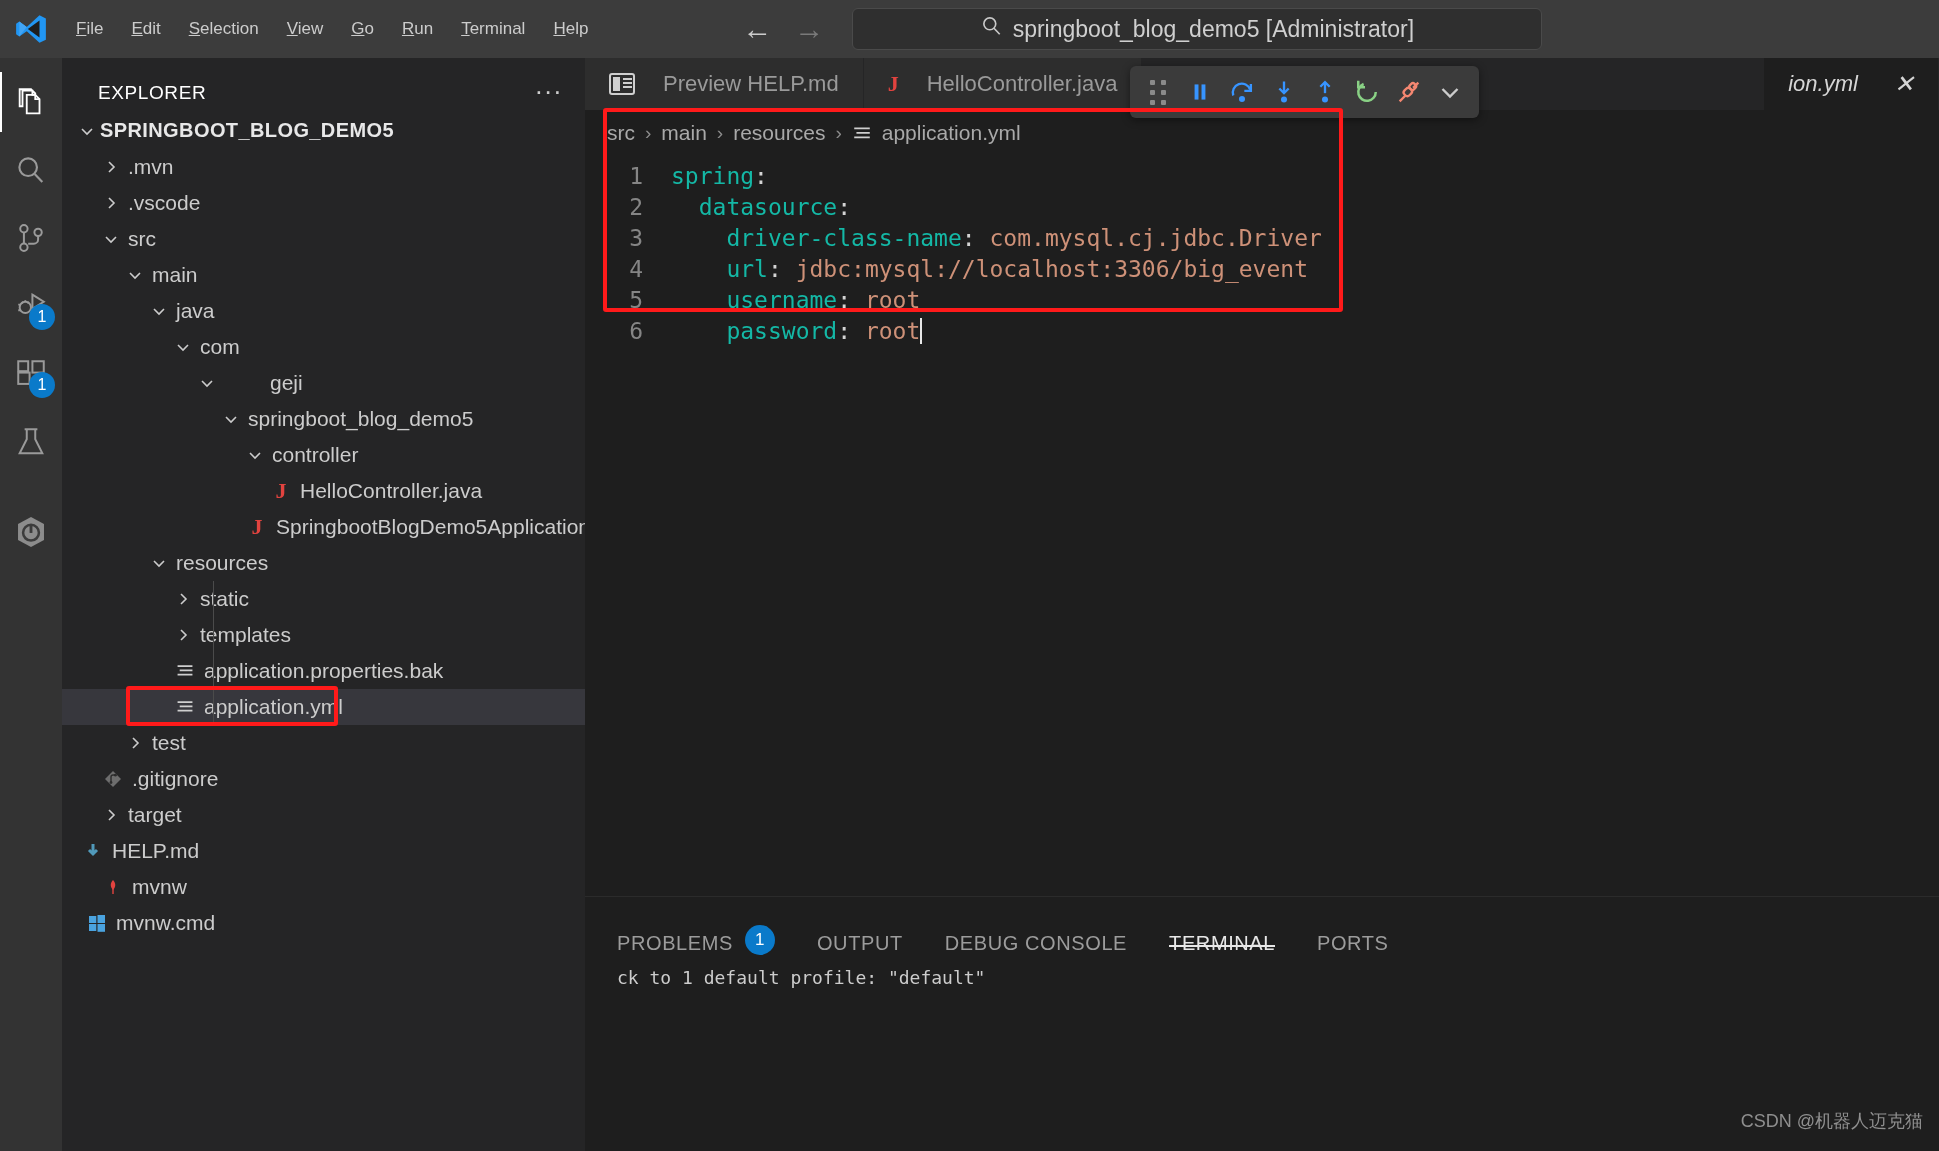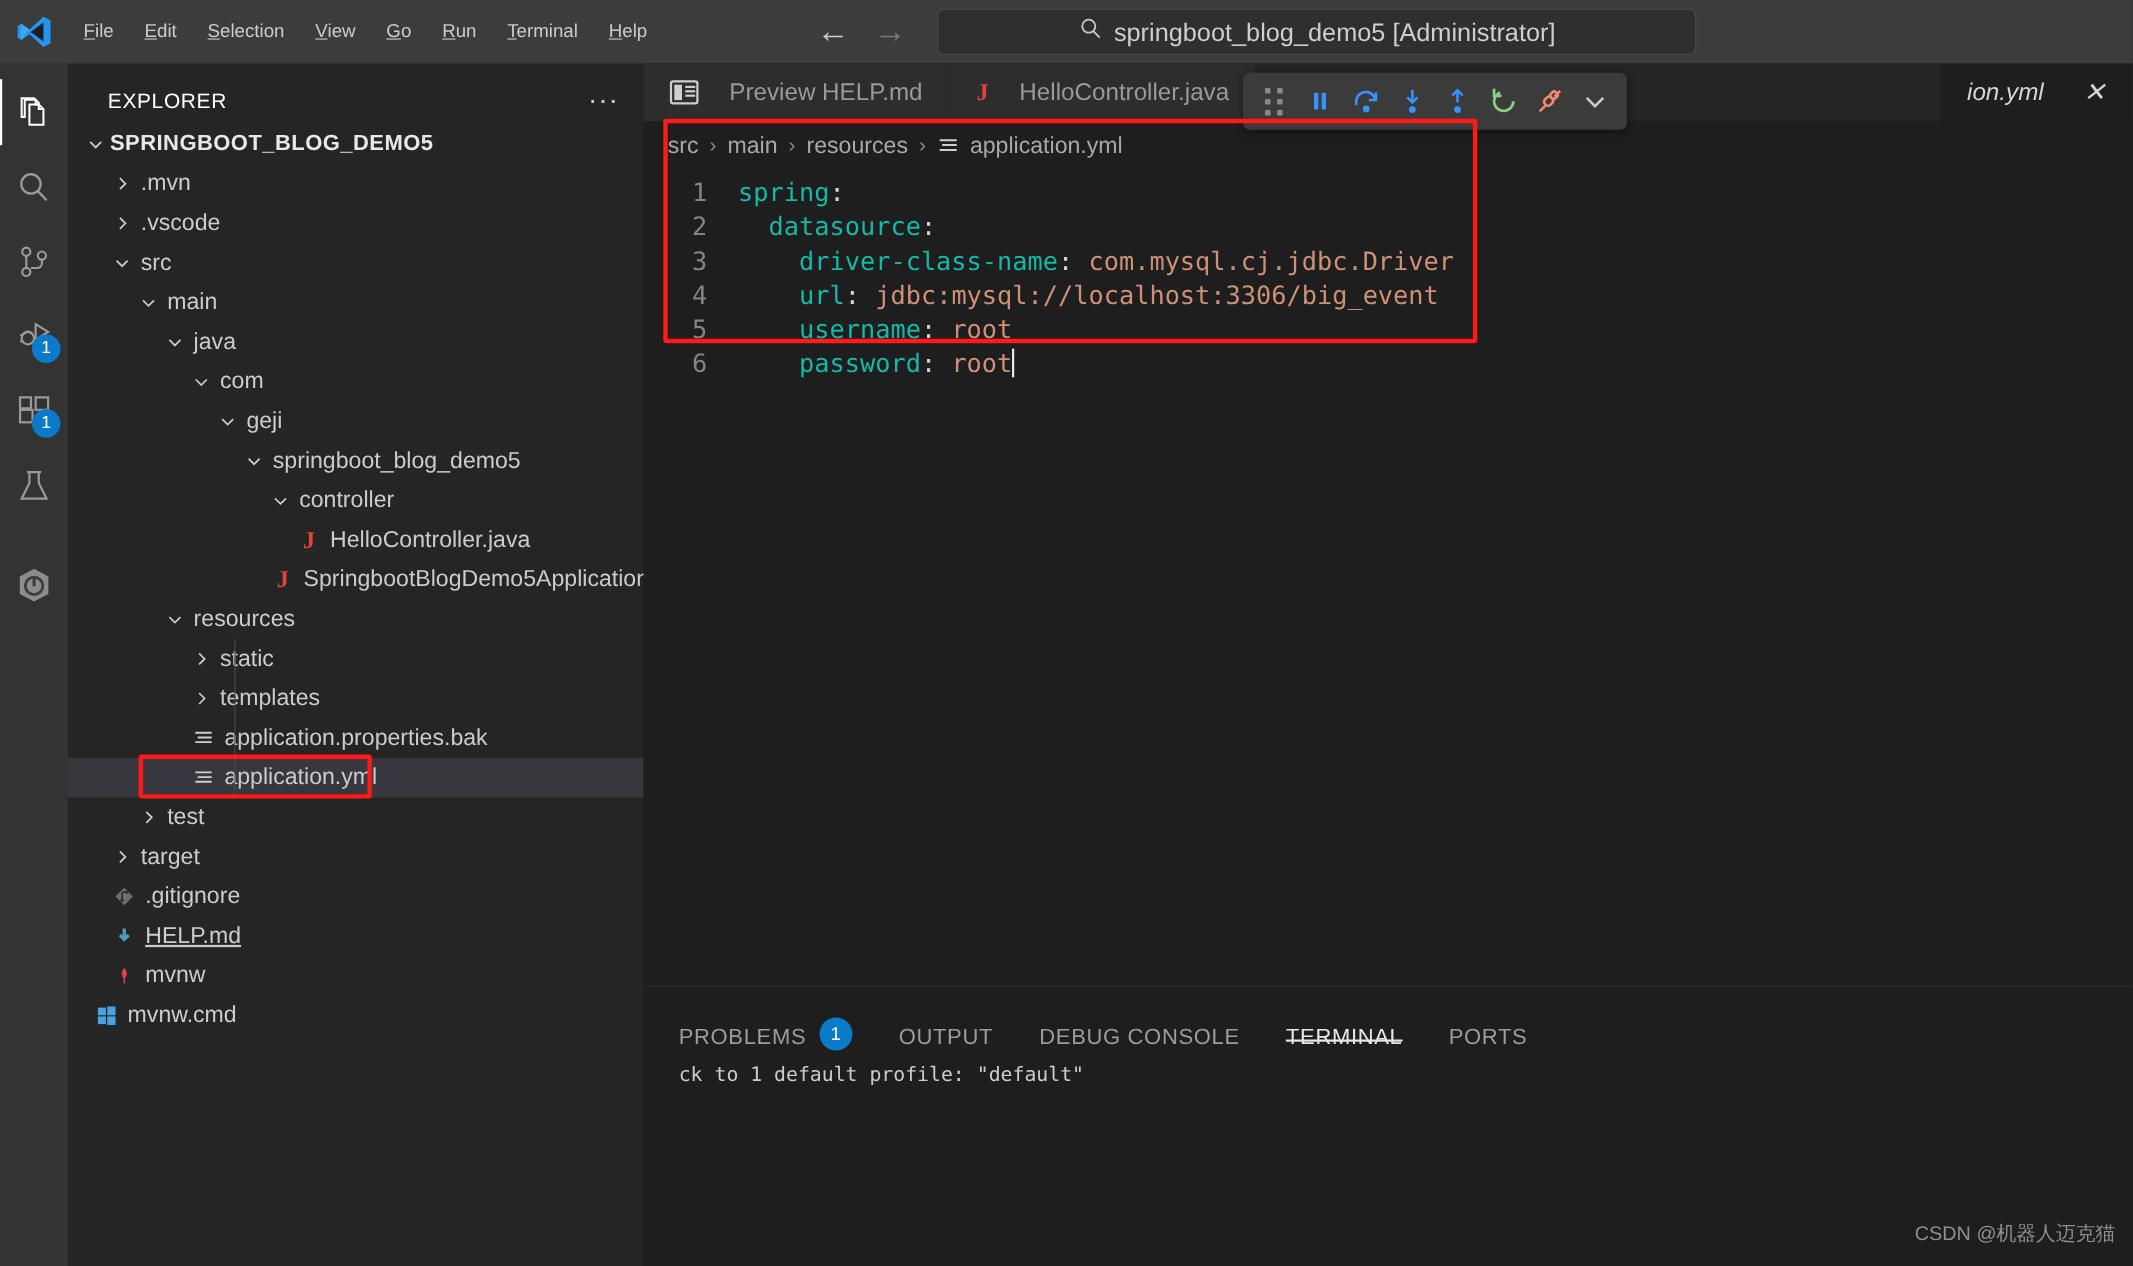--- a/index.html
+++ b/index.html
@@ -282,21 +282,21 @@
           <span class="rname">java</span>
         </div>
         <div class="row" style="padding-left: 108px;">
           <span class="chev">
             <svg width="16" height="16" viewBox="0 0 16 16">
               <path d="M3 6 L8 11 L13 6" fill="none" stroke="#cccccc" stroke-width="1.6"></path>
             </svg>
           </span>
           <span class="rname">com</span>
         </div>
-        <div class="row" style="padding-left: 132px;">
+        <div class="row" style="padding-left: 132px; gap: 46px;">
           <span class="chev">
             <svg width="16" height="16" viewBox="0 0 16 16">
               <path d="M3 6 L8 11 L13 6" fill="none" stroke="#cccccc" stroke-width="1.6"></path>
             </svg>
           </span>
           <span class="rname">geji</span>
         </div>
         <div class="row" style="padding-left: 156px;">
           <span class="chev">
             <svg width="16" height="16" viewBox="0 0 16 16">
@@ -361,41 +361,41 @@
           </span>
           <span class="rname">application.yml</span>
         </div>
         <div class="row" style="padding-left: 60px;">
           <span class="chev">
             <svg width="16" height="16" viewBox="0 0 16 16">
               <path d="M6 3 L11 8 L6 13" fill="none" stroke="#cccccc" stroke-width="1.6"></path>
             </svg>
           </span>
           <span class="rname">test</span>
-        </div>
-        <div class="row" style="padding-left: 36px;">
-          <span class="chev">
-            <svg width="16" height="16" viewBox="0 0 16 16">
-              <path d="M6 3 L11 8 L6 13" fill="none" stroke="#cccccc" stroke-width="1.6"></path>
-            </svg>
-          </span>
-          <span class="rname">target</span>
         </div>
         <div class="row" style="padding-left: 36px;">
           <span class="ficon">
             <svg width="20" height="20" viewBox="0 0 20 20">
               <path d="M10 2 L18 10 L10 18 L2 10 Z" fill="#6d6d6d"></path>
               <path d="M8 13 v-5 a2 2 0 0 1 2-2 h2" fill="none" stroke="#2b2b2b" stroke-width="1.4"></path>
               <circle cx="8" cy="13.5" r="1.4" fill="#2b2b2b"></circle>
               <circle cx="12.4" cy="6.2" r="1.4" fill="#2b2b2b"></circle>
             </svg>
           </span>
           <span class="rname">.gitignore</span>
         </div>
-        <div class="row" style="padding-left: 36px; text-decoration: underline;">
+        <div class="row" style="padding-left: 36px;">
+          <span class="chev">
+            <svg width="16" height="16" viewBox="0 0 16 16">
+              <path d="M6 3 L11 8 L6 13" fill="none" stroke="#cccccc" stroke-width="1.6"></path>
+            </svg>
+          </span>
+          <span class="rname">target</span>
+        </div>
+        <div class="row" style="padding-left: 16px;">
           <span class="ficon">
             <svg width="20" height="20" viewBox="0 0 20 20">
               <path d="M10 3 v8 M6 9 l4 4 l4 -4" fill="none" stroke="#519aba" stroke-width="3"></path>
             </svg>
           </span>
           <span class="rname">HELP.md</span>
         </div>
         <div class="row" style="padding-left: 36px;">
           <span class="ficon">
             <svg width="20" height="20" viewBox="0 0 20 20">

